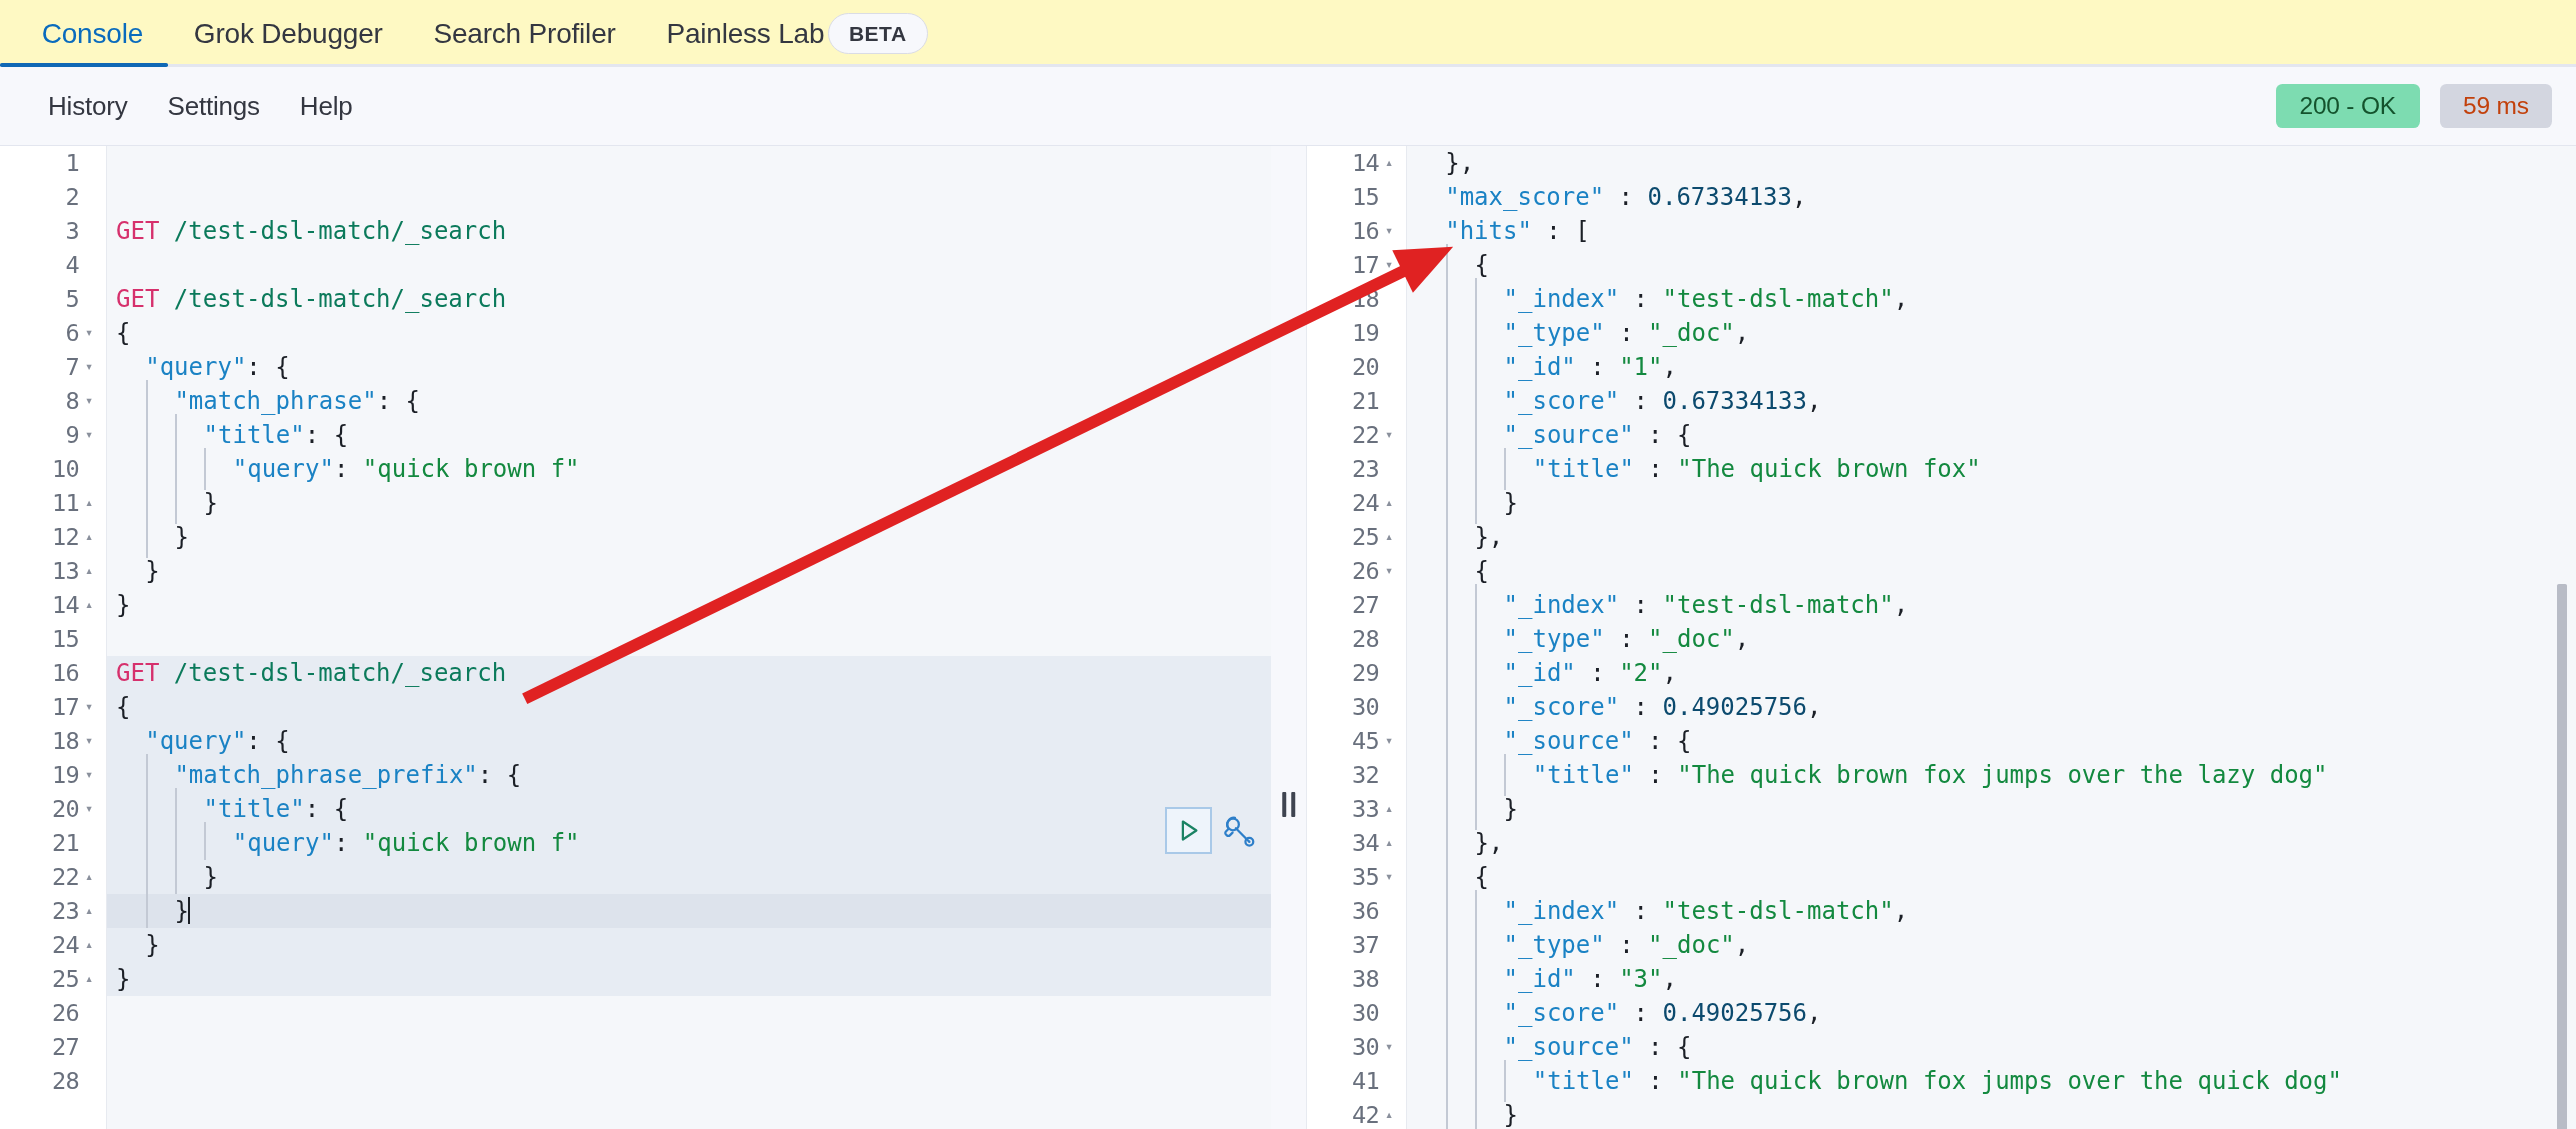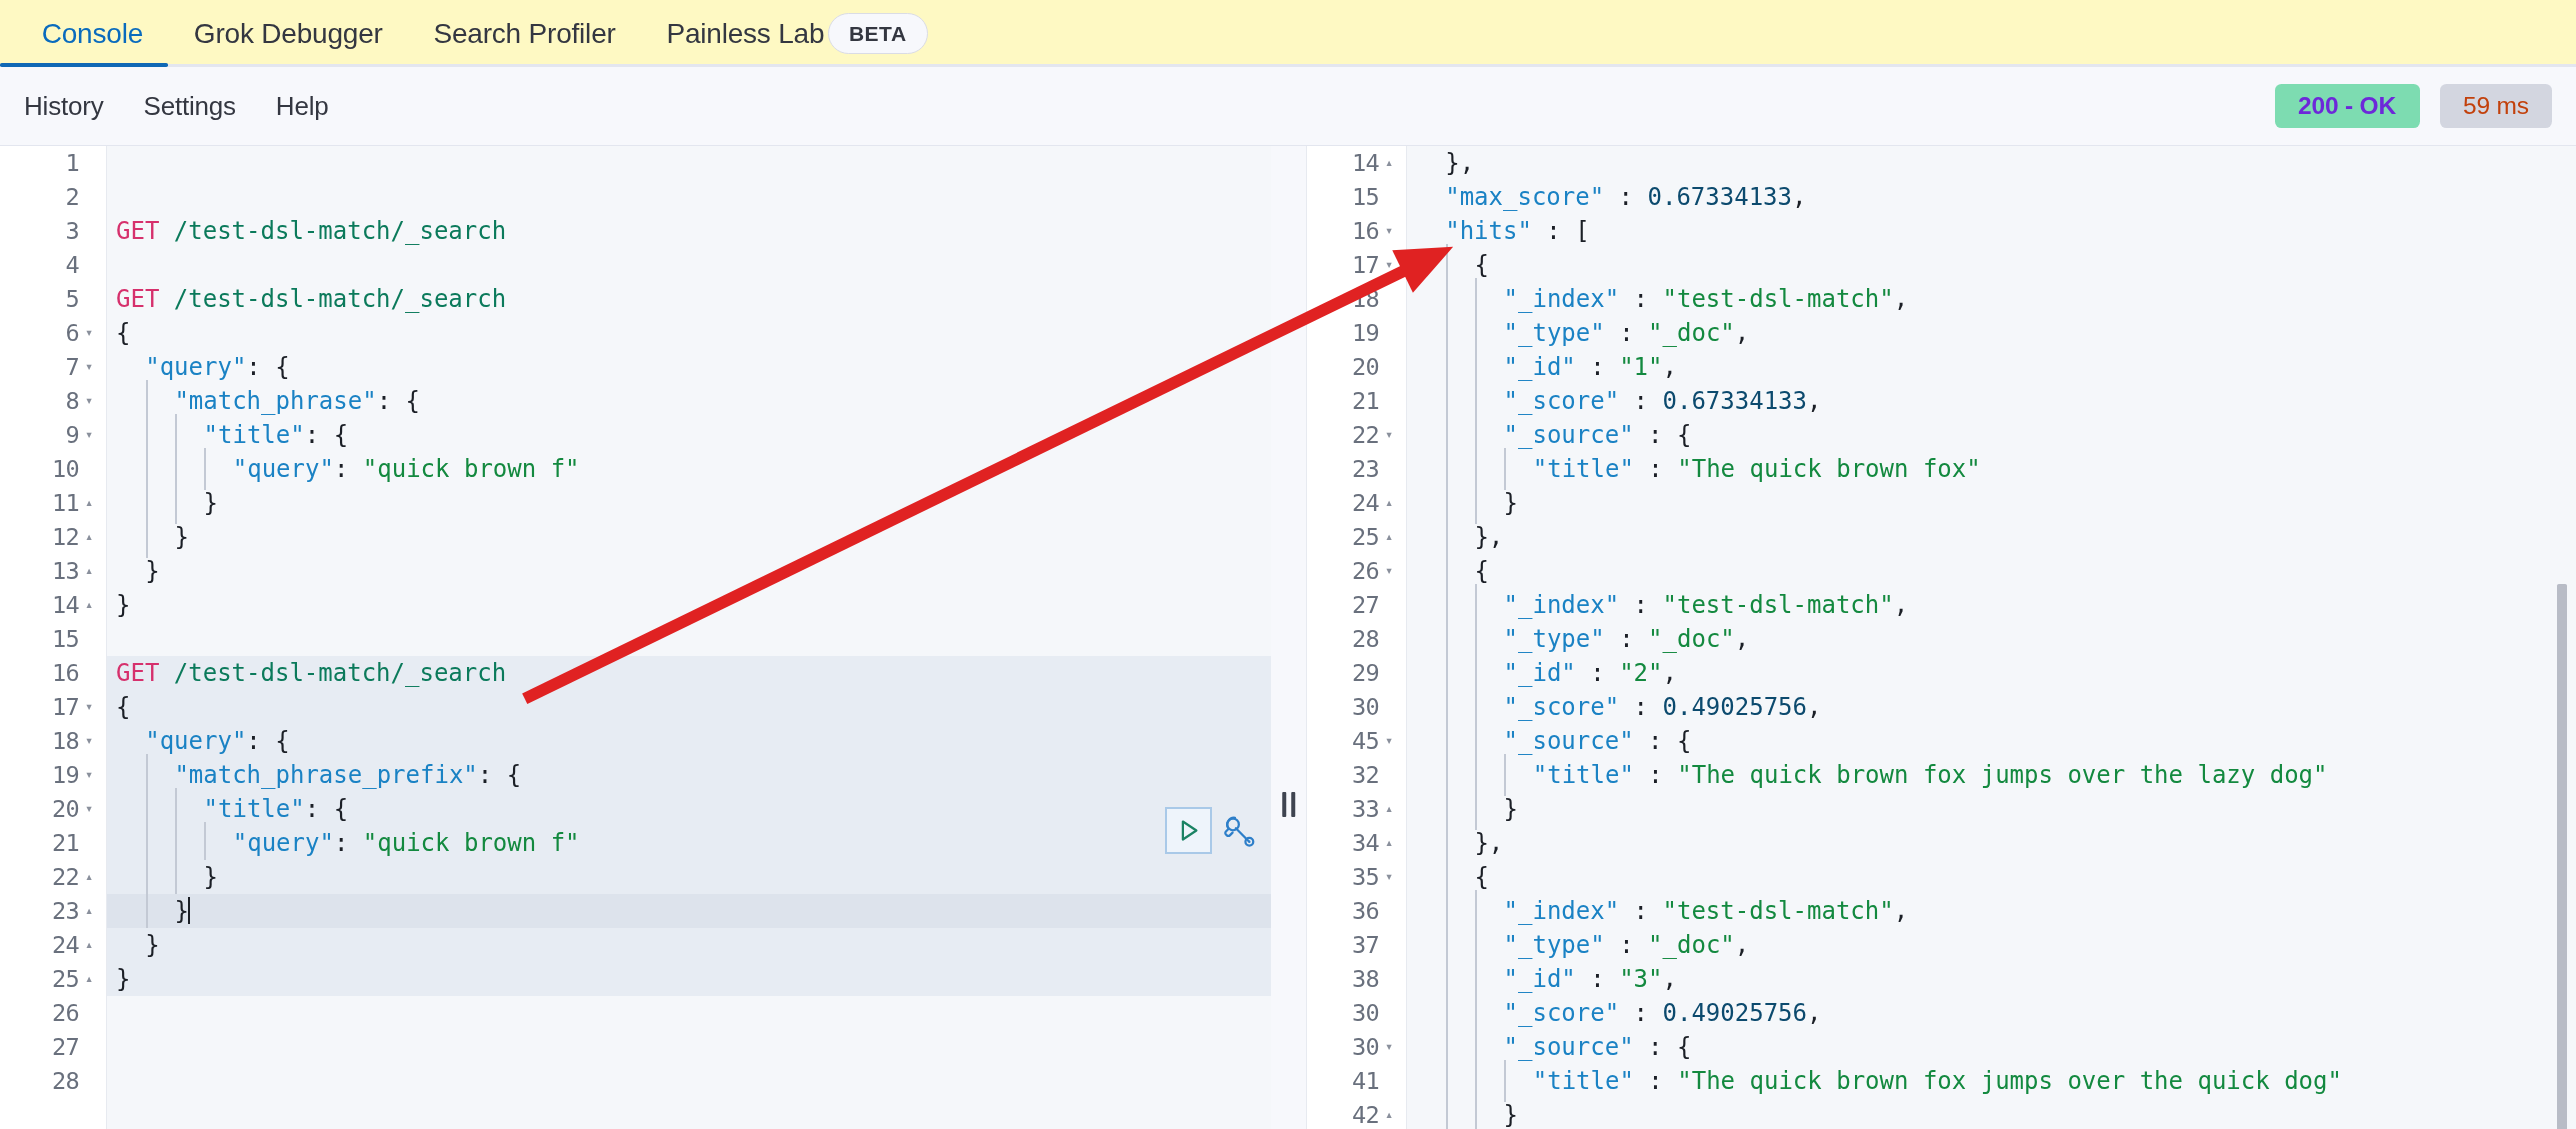--- a/index.html
+++ b/index.html
@@ -63,21 +63,21 @@
     color: #343741;
     background: #f7f8fc;
   }
 
   
   .subbar {
     position: relative;
     height: 78px;
     display: flex;
     align-items: center;
-    padding-left: 4px;
+    padding-left: 28px;
     background: #f7f8fc;
   }
   .subbar-item {
     font-size: 26px;
     color: #343741;
     padding: 0 20px;
     cursor: pointer;
     letter-spacing: -0.2px;
   }
   .status-group {
@@ -88,22 +88,22 @@
     display: flex;
     gap: 20px;
     align-items: center;
   }
   .pill {
     display: flex; align-items: center; justify-content: center;
     height: 44px;
     padding: 0 23.6px;
     border-radius: 6.4px;
     font-size: 24.5px;
-    font-weight: bold;
-    color: #6d28d9;
+    font-weight: normal;
+    color: #14532d;
     letter-spacing: -0.2px;
   }
   .pill.ok { background: #7ddcb1; }
   .pill.time { background: #d3d6e0; font-weight: normal; color: #c2410c;}
 
   
   .editor-area {
     position: relative;
     height: 984px;
     display: flex;

